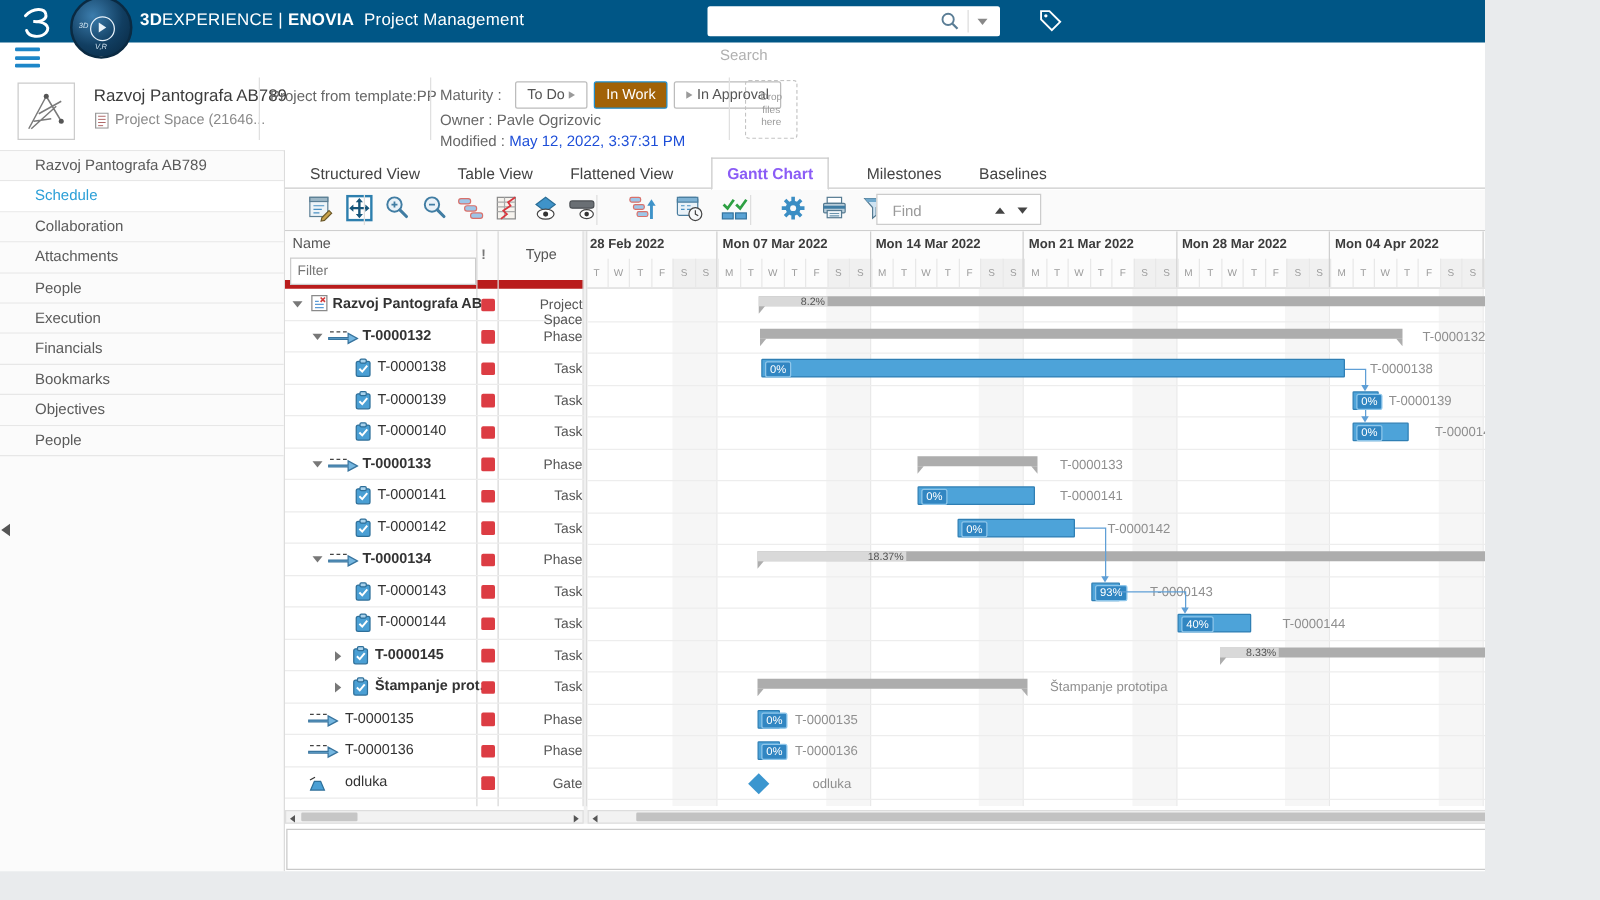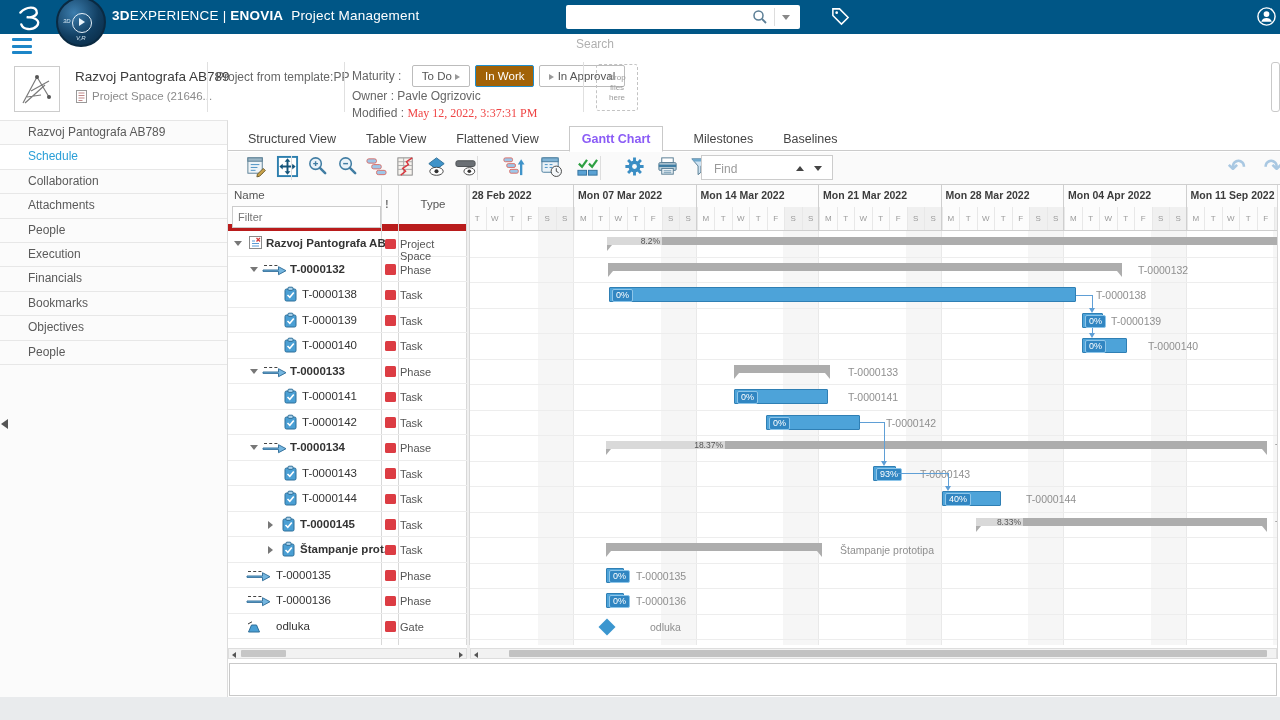--- a/index.html
+++ b/index.html
@@ -1,16 +1,16 @@
 <!DOCTYPE html>
 <html><head>
 <meta charset="utf-8">
 <style>
   html,body{margin:0;padding:0;background:#e9ebed;}
-  #app{position:relative;width:1280px;height:720px;overflow:hidden;background:#fff;
+  #app{position:relative;width:1188px;height:720px;overflow:hidden;background:#fff;
        font-family:"Liberation Sans",sans-serif;-webkit-font-smoothing:antialiased;}
   .abs{position:absolute;}
   
   .topbar{left:0;top:0;width:1280px;height:34px;background:#005686;}
   .brand{left:112px;top:8px;color:#fff;font-size:13.5px;letter-spacing:.2px;white-space:nowrap;}
   .brand b{font-weight:bold;}
   .searchbox{left:566px;top:5px;width:234px;height:24px;background:#fff;border-radius:2px;}
   .searchbox input{position:absolute;left:8px;top:3px;width:150px;height:18px;border:0;outline:none;
        font-family:"Liberation Sans",sans-serif;font-size:12px;color:#444;margin-top:26px;}
   .searchbox input::placeholder{color:#b0b0b0;}
@@ -19,21 +19,21 @@
        background:radial-gradient(circle at 35% 30%, #3c7dad, #113e61 55%, #0a2c47 90%);
        border:2px solid #0a2a42;box-sizing:border-box;z-index:6;}
   .compass .ring{position:absolute;left:14px;top:14px;width:18px;height:18px;border:1.6px solid #e8f2fa;border-radius:50%;}
   .compass .play{position:absolute;left:21px;top:19px;width:0;height:0;border-left:6px solid #eaf4fb;border-top:4px solid transparent;border-bottom:4px solid transparent;}
   .compass .t{position:absolute;color:#cfe2ef;font-size:6px;font-style:italic;}
   
   .hdr-title{font-size:13.5px;color:#3c3c3c;}
   .hdr-sub{font-size:11.5px;color:#8a8a8a;}
   .vdiv{width:1px;background:#e0e0e0;}
   .lbl{font-size:12px;color:#666;}
-  .val-link{color:#ef4444;font-family:Liberation Serif, serif;}
+  .val-link{color:#1d4ed8;}
   .mat-btn{display:inline-block;height:20px;line-height:20px;padding:0 9px;border:1px solid #bcbcbc;border-radius:2px;
        background:#fff;color:#555;font-size:11.5px;margin-right:5px;vertical-align:middle;}
   .mat-btn.active{background:#a16207;border-color:#1f8ece;color:#fff;}
   .mat-arrow{display:inline-block;width:0;height:0;border-top:3.5px solid transparent;border-bottom:3.5px solid transparent;border-left:5px solid #9a9a9a;vertical-align:middle;}
   .dropzone{border:1px dashed #c3c3c3;border-radius:3px;color:#9a9a9a;font-size:8px;text-align:center;
        display:flex;align-items:center;justify-content:center;line-height:10px;}
   
   .sidebar{left:0;top:120px;width:228px;height:577px;background:#fbfbfb;border-right:1px solid #dcdcdc;box-sizing:border-box;border-top:1px solid #e6e6e6;}
   .sb-item{height:23.4px;line-height:23.4px;padding-left:28px;font-size:12px;color:#5a5a5a;border-bottom:1px solid #e7e7e7;background:#fbfbfb;cursor:pointer;}
   .sb-item.active{color:#2b9fd7;background:#fff;}
@@ -47,21 +47,21 @@
   .tb-sep{position:absolute;top:4px;width:1px;height:24px;background:#dedede;}
   .findbox{position:absolute;left:473px;top:3px;width:132px;height:25px;border:1px solid #ccc;background:#fff;box-sizing:border-box;}
   .findbox input{position:absolute;left:10px;top:3px;width:85px;height:17px;border:0;outline:none;font-family:"Liberation Sans",sans-serif;font-size:12px;color:#444;}
   .findbox input::placeholder{color:#9a9a9a;}
   .chev{position:absolute;width:0;height:0;cursor:pointer;}
   .undo{font-size:21px;color:#a9c8e2;font-weight:bold;cursor:pointer;line-height:22px;}
   
   .colline{background:#d8d8d8;width:1px;}
   .g-row{left:228px;width:239px;height:25.5px;border-bottom:1px solid #ececec;box-sizing:border-box;cursor:pointer;}
   .g-name{position:absolute;top:6px;font-size:11.5px;color:#333;white-space:nowrap;}
-  .g-type{position:absolute;left:172px;top:7px;width:66px;text-align:left;font-size:11px;color:#555;}
+  .g-type{position:absolute;left:172px;top:7px;width:66px;text-align:right;font-size:11px;color:#555;}
   .flag{position:absolute;left:157px;top:7.5px;width:10.5px;height:10.5px;border-radius:1.5px;}
   .expander{position:absolute;top:10px;width:0;height:0;}
   .exp-open{border-left:4px solid transparent;border-right:4px solid transparent;border-top:5px solid #777;}
   .exp-closed{border-top:4px solid transparent;border-bottom:4px solid transparent;border-left:5px solid #777;}
   .tree-ico{position:absolute;top:4px;}
   
   .tl-week{position:absolute;top:0;height:45px;border-left:1px solid #cfcfcf;box-sizing:border-box;}
   .tl-week .wl{position:absolute;top:4px;font-size:10.5px;font-weight:bold;color:#3c3c3c;white-space:nowrap;}
   .tl-day{position:absolute;top:22px;height:23px;border-left:1px solid #e8e8e8;box-sizing:border-box;
        font-size:8px;color:#9a9a9a;text-align:center;line-height:23px;}

